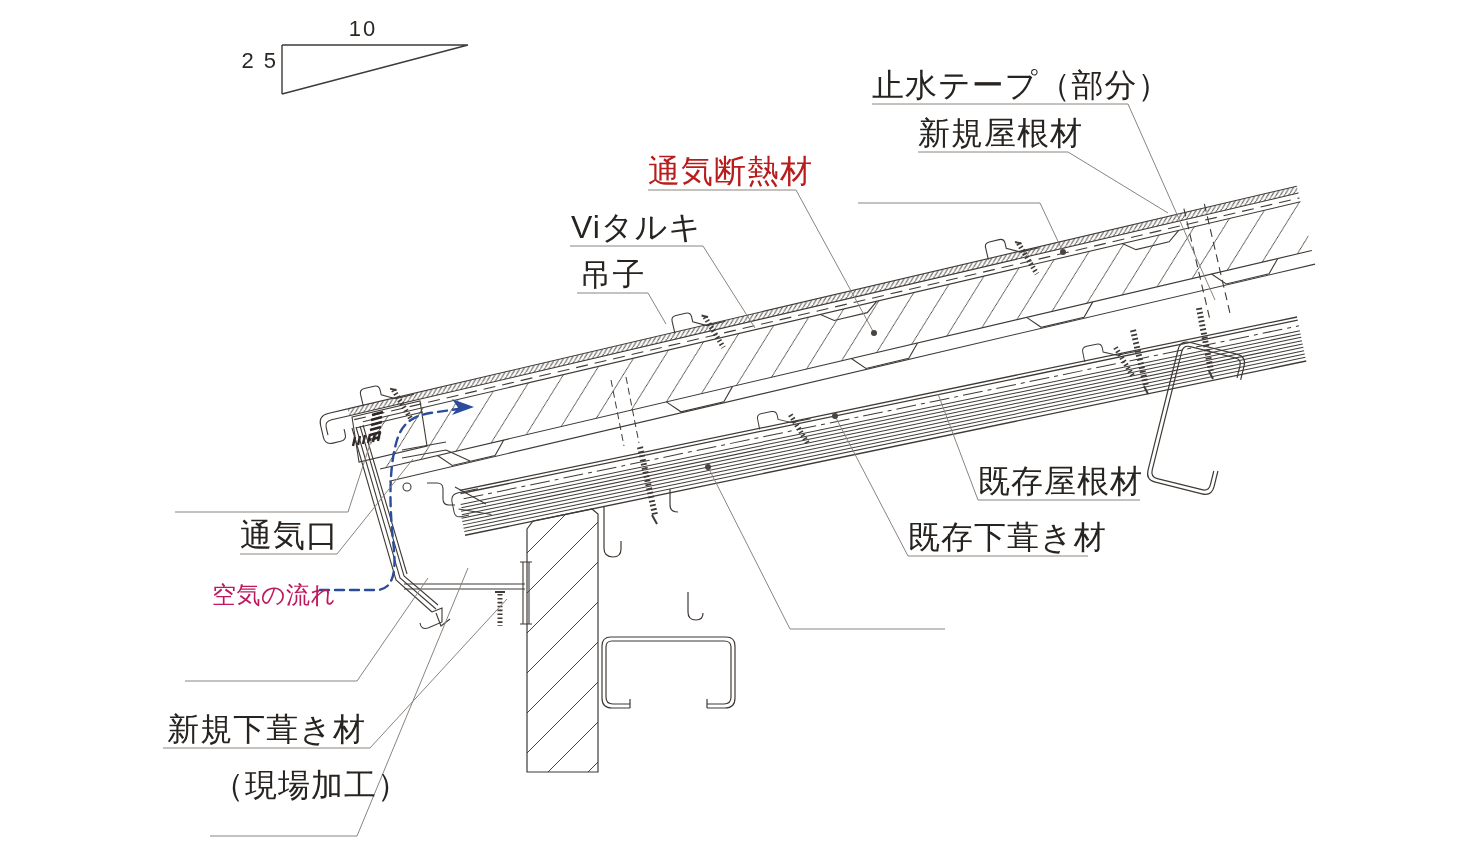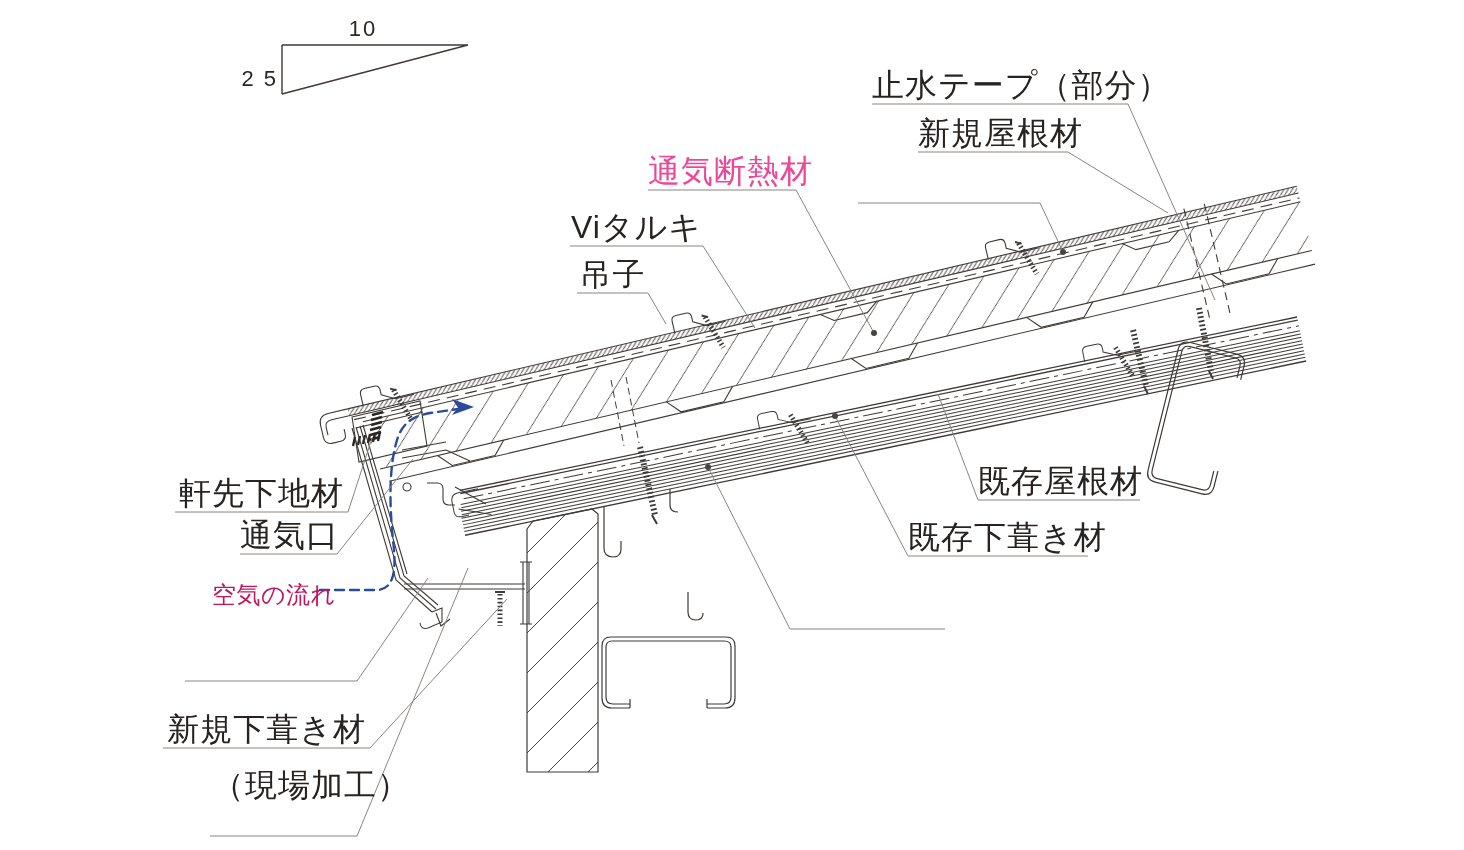--- a/index.html
+++ b/index.html
@@ -8,21 +8,21 @@
     font-family:"Liberation Sans","DejaVu Sans",sans-serif;
     border-radius:18px;
   }
   #linework{position:absolute;left:0;top:0;}
   .lbl{
     position:absolute;color:#272320;font-size:32px;letter-spacing:1px;
     line-height:33px;white-space:nowrap;
   }
   .lbl.center{text-align:center;}
   .lbl.right{text-align:right;}
-  .lbl.orange{color:#ec4899;}
+  .lbl.orange{color:#b91c1c;}
   .lbl.blue{color:#be185d;font-size:24px;letter-spacing:0.5px;}
   .lbl.num{font-size:22px;letter-spacing:2px;color:#2b2724;}
 </style>
 </head>
 <body>
 <div id="stage">
 
 <svg id="linework" width="1464" height="850" viewBox="0 0 1464 850">
   <defs>
     <pattern id="tightHatch" width="5" height="5" patternUnits="userSpaceOnUse">
@@ -186,29 +186,28 @@
     <g fill="#4a4440" stroke="none">
       <circle cx="874" cy="333" r="3"></circle>
       <circle cx="1063" cy="252" r="3"></circle>
       <circle cx="835" cy="416" r="3"></circle>
       <circle cx="708" cy="467" r="3"></circle>
     </g>
   </g>
 </svg>
 
 <div class="lbl num center" style="left:340px;top:12px;width:46px;">10</div>
-<div class="lbl num right" style="left:228px;top:62px;width:50px;">2 5</div>
+<div class="lbl num right" style="left:228px;top:44px;width:50px;">2 5</div>
 
 <div class="lbl center" style="left:872px;top:69px;width:256px;">止水テープ（部分）</div>
 <div class="lbl center" style="left:918px;top:117px;width:150px;">新規屋根材</div>
 <div class="lbl orange center" style="left:648px;top:155px;width:148px;">通気断熱材</div>
 <div class="lbl center" style="left:570px;top:211px;width:133px;">Viタルキ</div>
 <div class="lbl center" style="left:577px;top:258px;width:71px;">吊子</div>
 
-<div class="lbl center" style="left:175px;top:477px;width:173px;">軒先下地材</div>
 <div class="lbl center" style="left:240px;top:519px;width:97px;text-align:center;">通気口</div>
 <div class="lbl blue" style="left:212px;top:578px;">空気の流れ</div>
 
 <div class="lbl center" style="left:163px;top:713px;width:207px;">新規下葺き材</div>
 <div class="lbl" style="left:212px;top:769px;">
   <div>（現場加工）</div>
 </div>
 
 <div class="lbl center" style="left:978px;top:465px;width:162px;">既存屋根材</div>
 <div class="lbl center" style="left:908px;top:521px;width:180px;">既存下葺き材</div>

